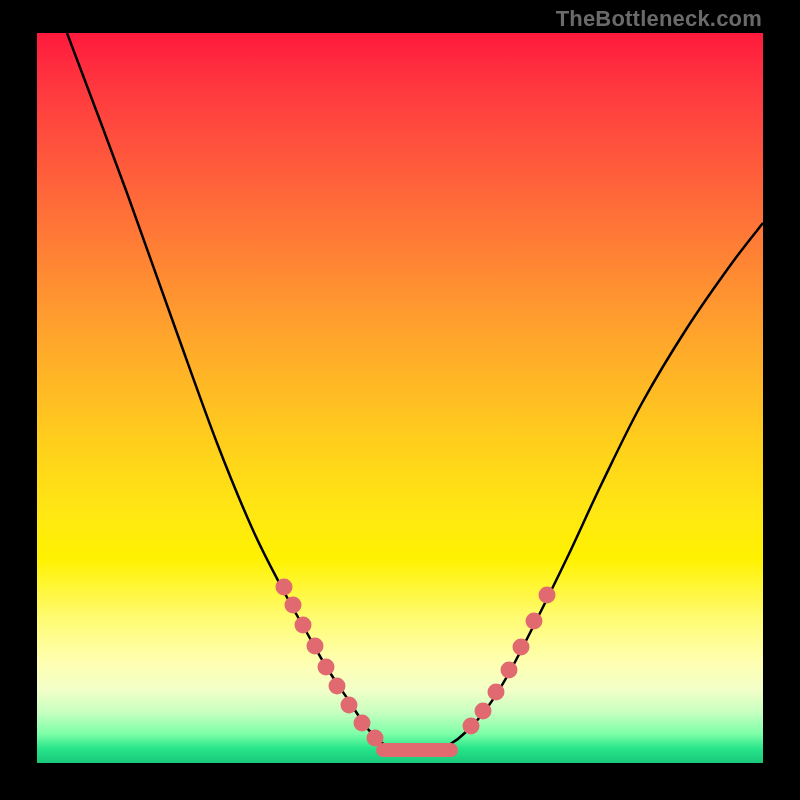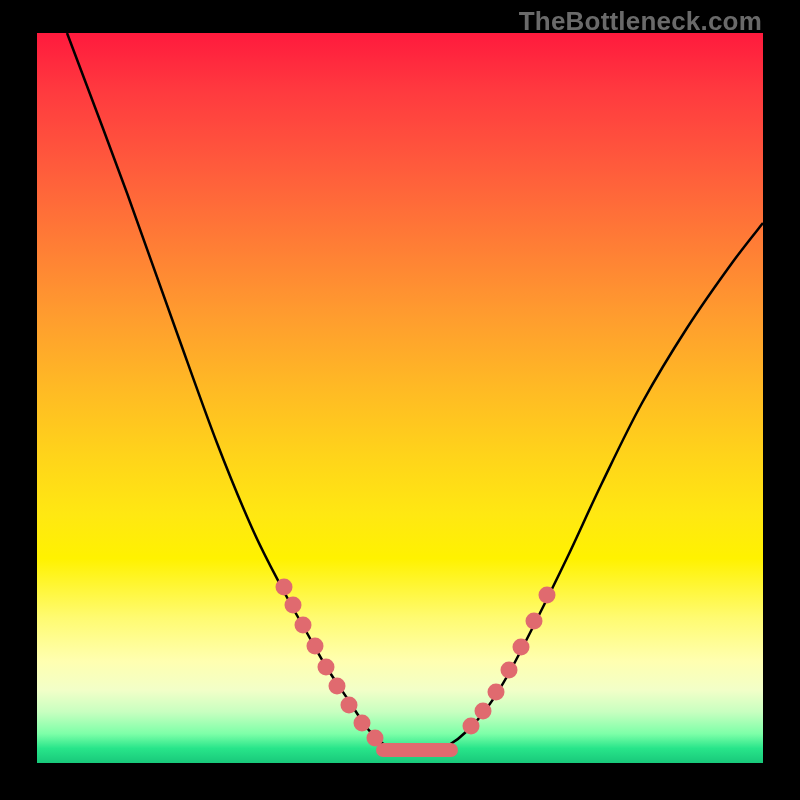--- a/index.html
+++ b/index.html
@@ -40,21 +40,21 @@
       #7dffa8 96%,
       #28e58a 98%,
       #18c87a 100%
     );
   }
   .watermark {
     position: absolute;
     top: 6px;
     right: 38px;
     font-family: Arial, Helvetica, sans-serif;
-    font-size: 26px;
+    font-size: 22px;
     font-weight: 600;
     color: #6a6a6a;
     letter-spacing: 0.2px;
   }
   svg.curve {
     position: absolute;
     left: 37px;
     top: 33px;
     width: 726px;
     height: 730px;

